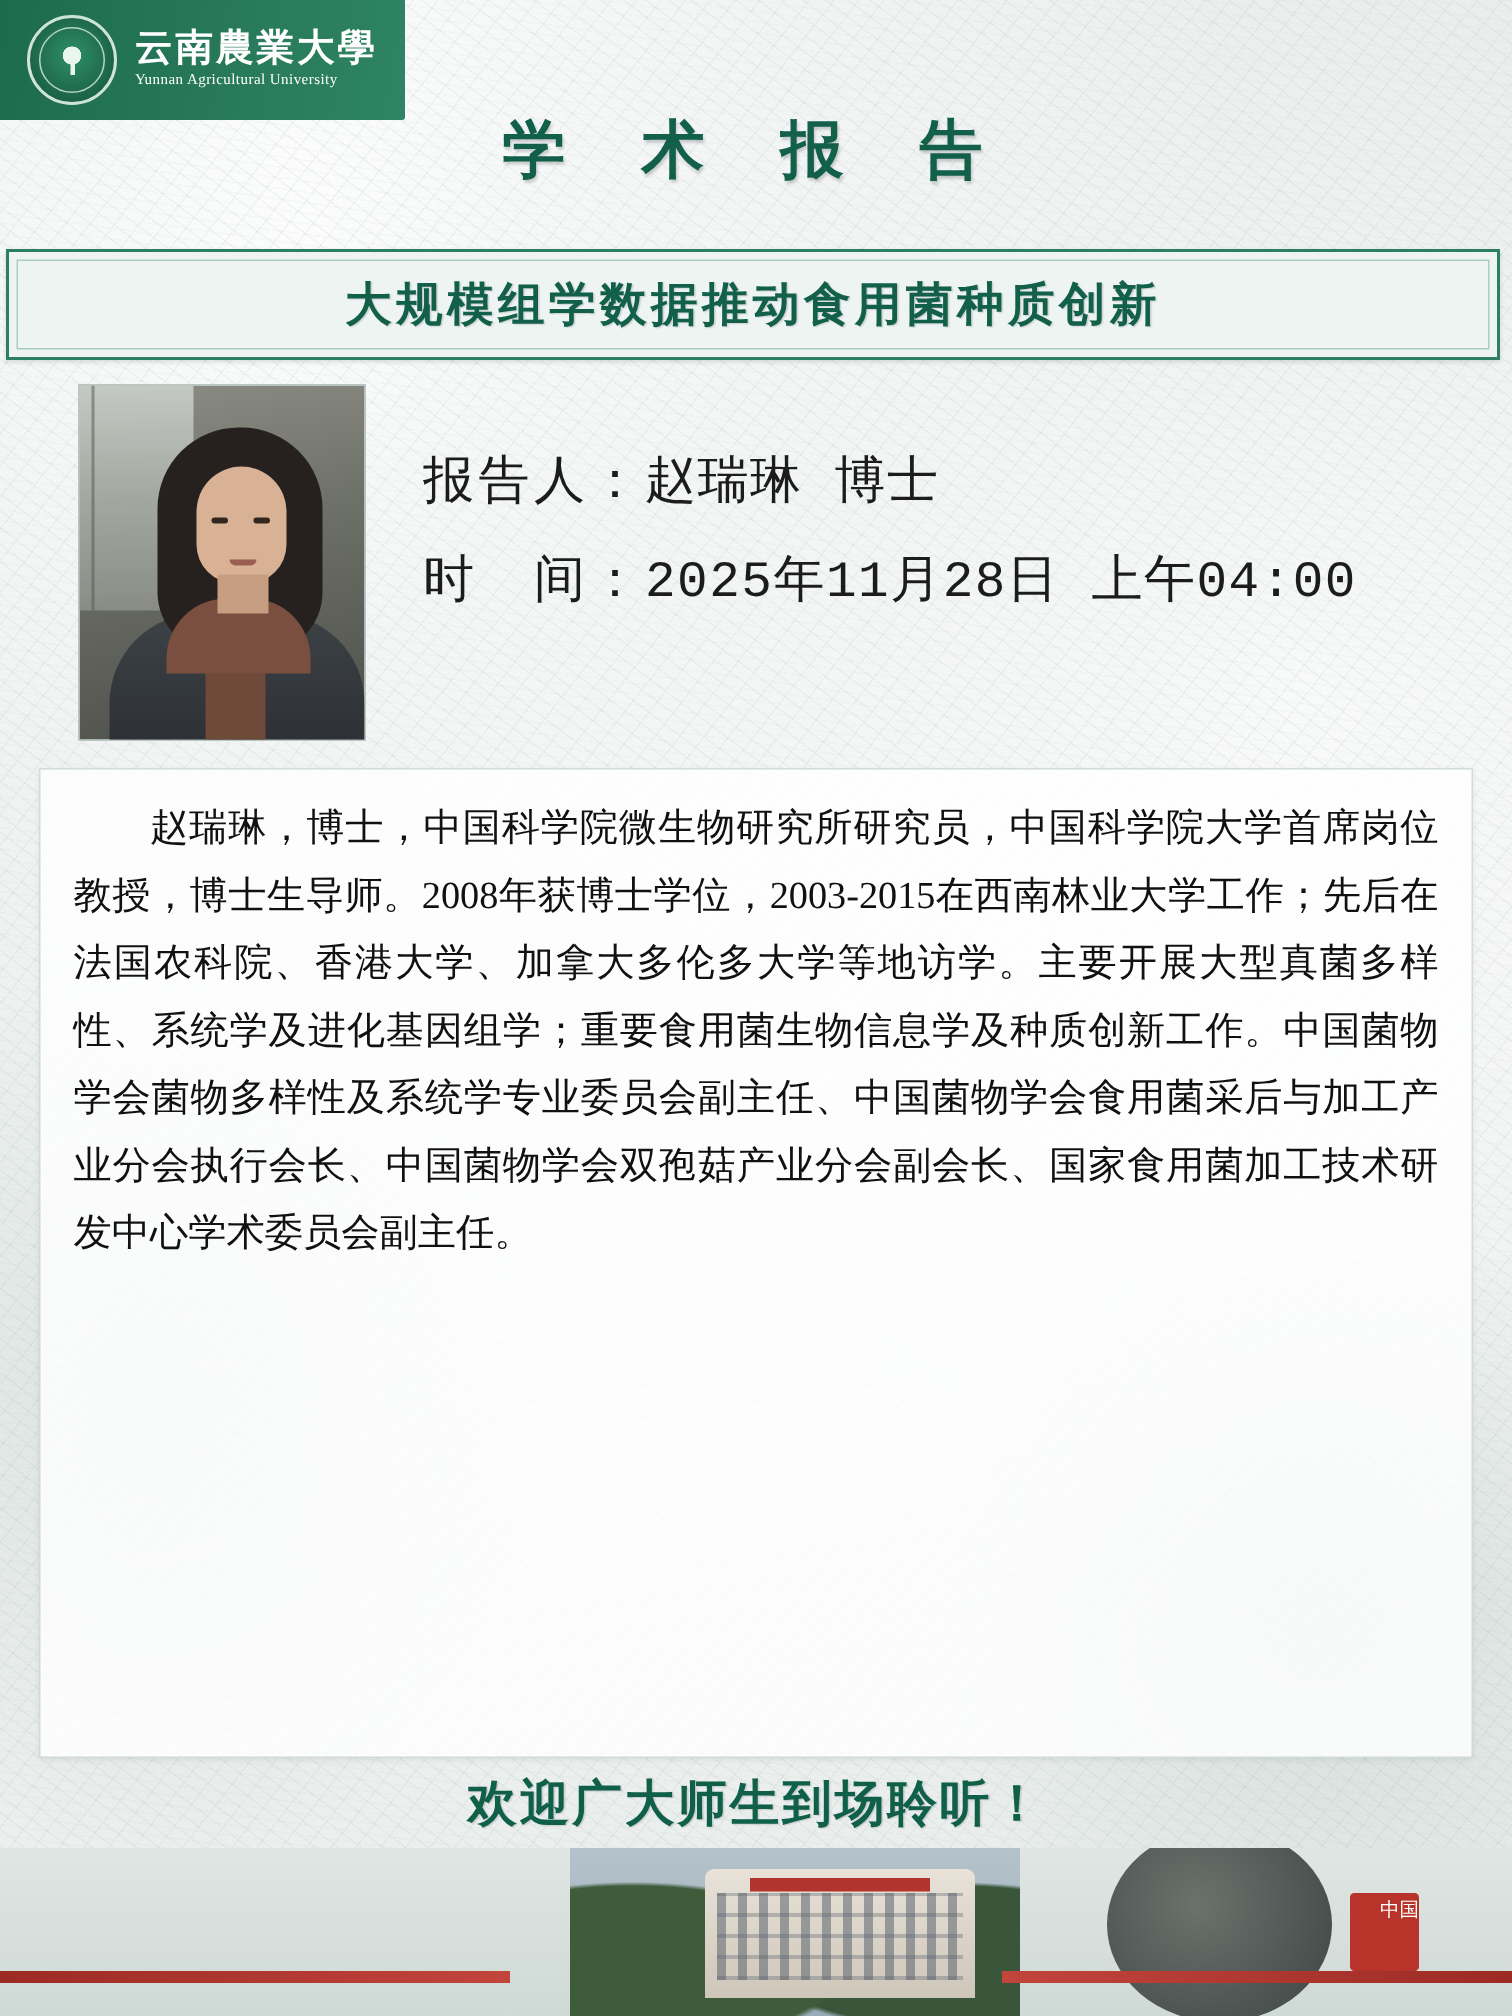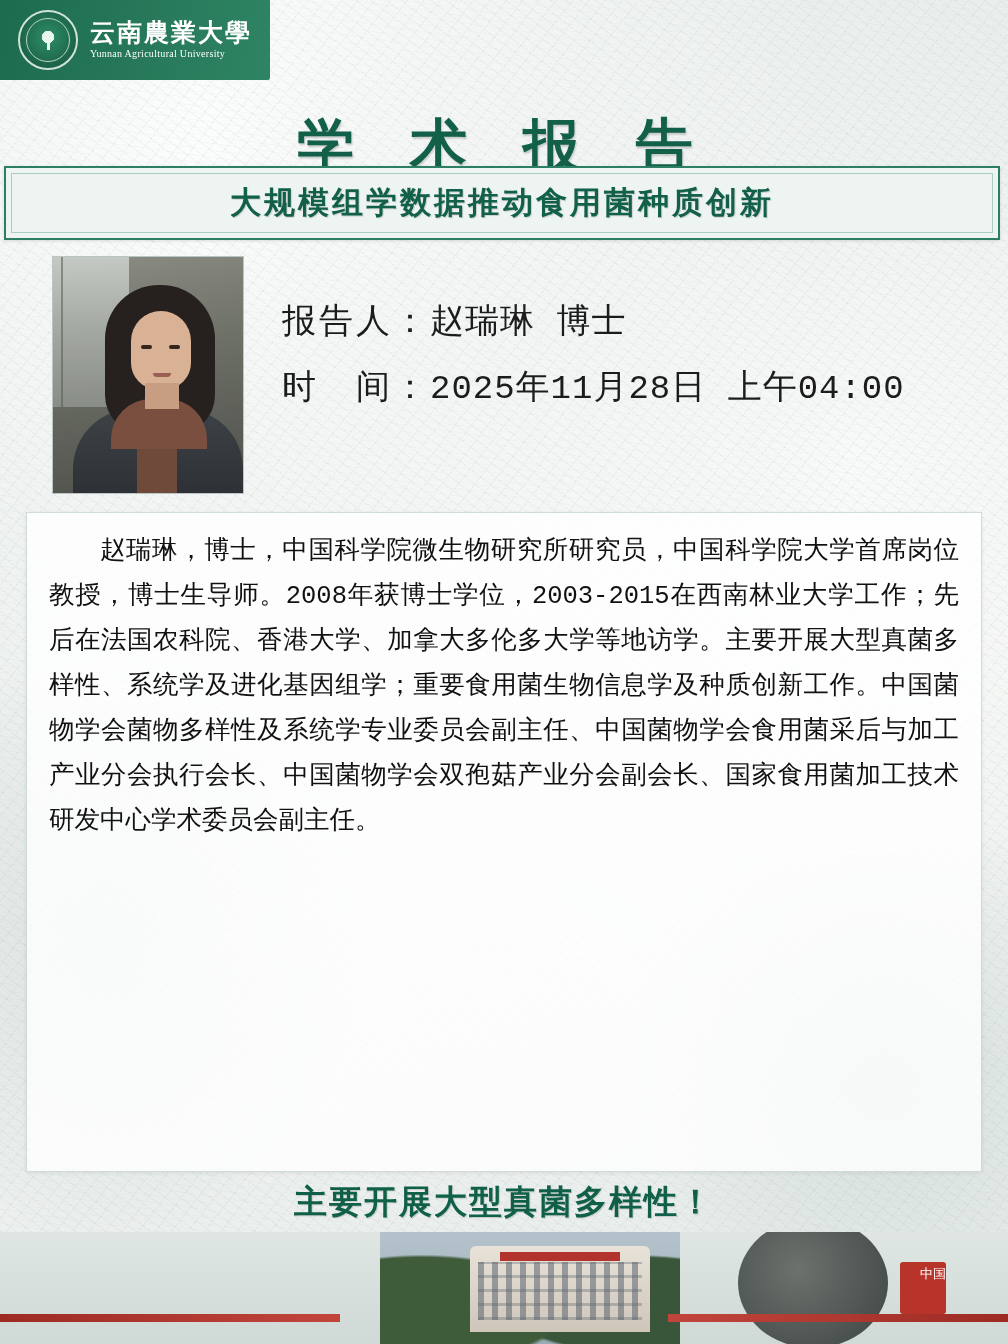--- a/index.html
+++ b/index.html
@@ -113,25 +113,24 @@
     margin-top: 3px;
     white-space: nowrap;
   }
   .main-title {
     position: absolute;
     left: 0; right: 0;
     top: 72px;
     text-align: center;
     font-family: "DejaVu Serif", serif;
     font-weight: 700;
-    font-size: 57px;
+    font-size: 42px;
     letter-spacing: 18px;
     color: #12604a;
     text-shadow: 1px 2px 2px rgba(0,0,0,0.18);
-    margin-top: 36px;
   }
 
   
   .subtitle-bar {
     position: absolute;
     left: 4px; top: 166px;
     width: 992px; height: 70px;
     background: #eef4f2;
     border: 2px solid #2c7f63;
     box-shadow: 0 1px 3px rgba(0,0,0,0.12);
@@ -238,21 +237,21 @@
     left: 26px; top: 512px;
     width: 956px; height: 660px;
     background: rgba(255,255,255,0.82);
     border: 1px solid rgba(190,205,200,0.7);
     box-shadow: 0 1px 4px rgba(0,0,0,0.07);
     padding: 16px 22px 10px 22px;
     box-sizing: border-box;
   }
   .bio p {
     margin: 0 0 4px 0;
-    font-family: Liberation Mono, monospace;
+    font-family: Liberation Serif, serif;
     font-size: 25.5px;
     line-height: 45px;
     color: #111111;
     text-align: justify;
     text-indent: 2em;
     letter-spacing: 0px;
   }
 
   .welcome {
     position: absolute;
@@ -397,21 +396,21 @@
     </div>
     <div class="info-row">
       <span class="lbl">时　间：</span><span>2025年11月28日  上午04:00</span>
     </div>
   </div>
 
   <div class="bio">
     <p>赵瑞琳，博士，中国科学院微生物研究所研究员，中国科学院大学首席岗位教授，博士生导师。2008年获博士学位，2003-2015在西南林业大学工作；先后在法国农科院、香港大学、加拿大多伦多大学等地访学。主要开展大型真菌多样性、系统学及进化基因组学；重要食用菌生物信息学及种质创新工作。中国菌物学会菌物多样性及系统学专业委员会副主任、中国菌物学会食用菌采后与加工产业分会执行会长、中国菌物学会双孢菇产业分会副会长、国家食用菌加工技术研发中心学术委员会副主任。</p>
   </div>
 
-  <div class="welcome">主要开展大型真菌多样性！</div>
+  <div class="welcome">欢迎广大师生到场聆听！</div>
 
   <div class="bottom">
     <div class="bg-trees"></div>
     <div class="building"></div>
     <div class="dark-arc"></div>
     <div class="red-band-l"></div>
     <div class="red-band-r"></div>
     <div class="seal-red">中国</div>
   </div>
 </div>

